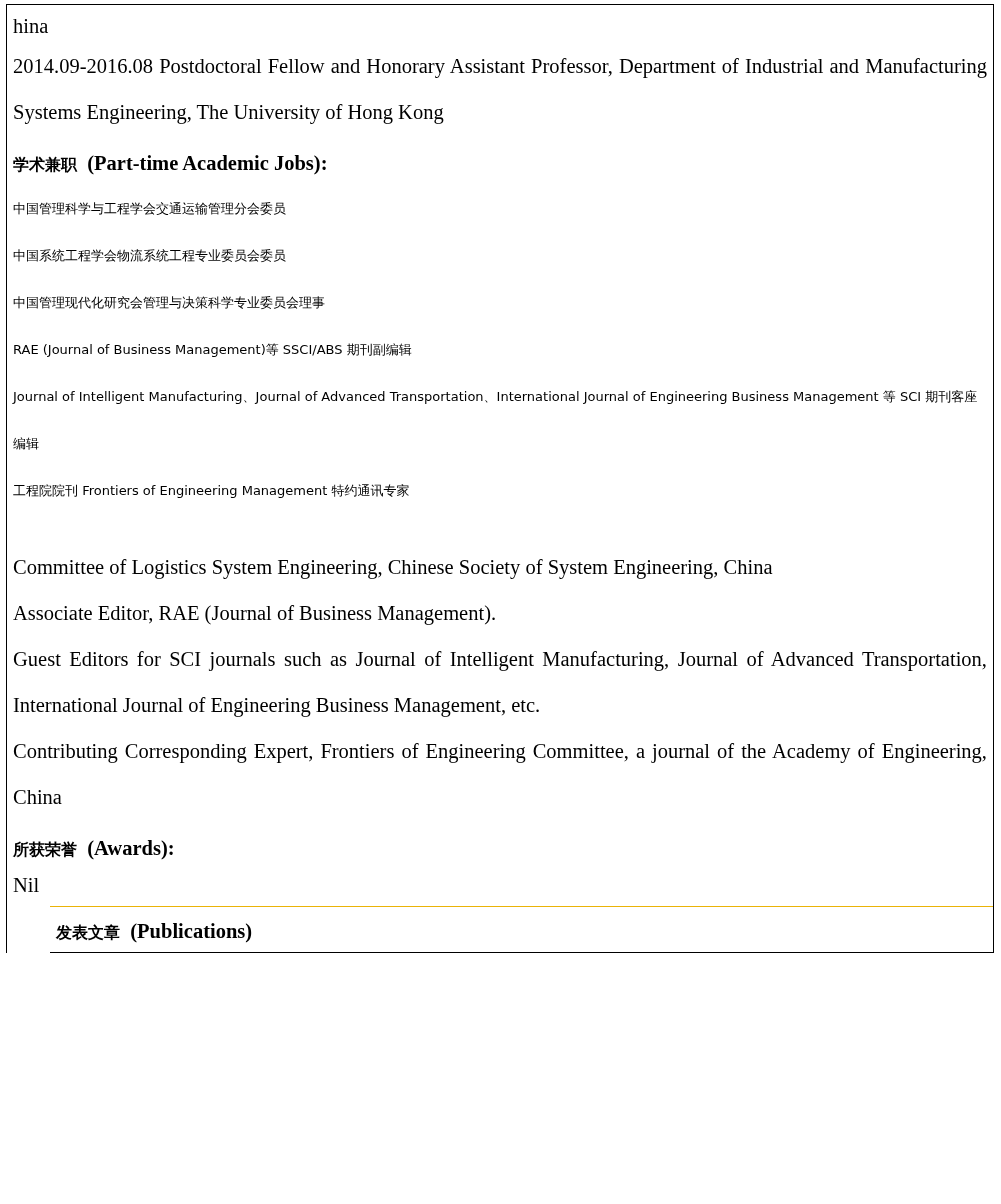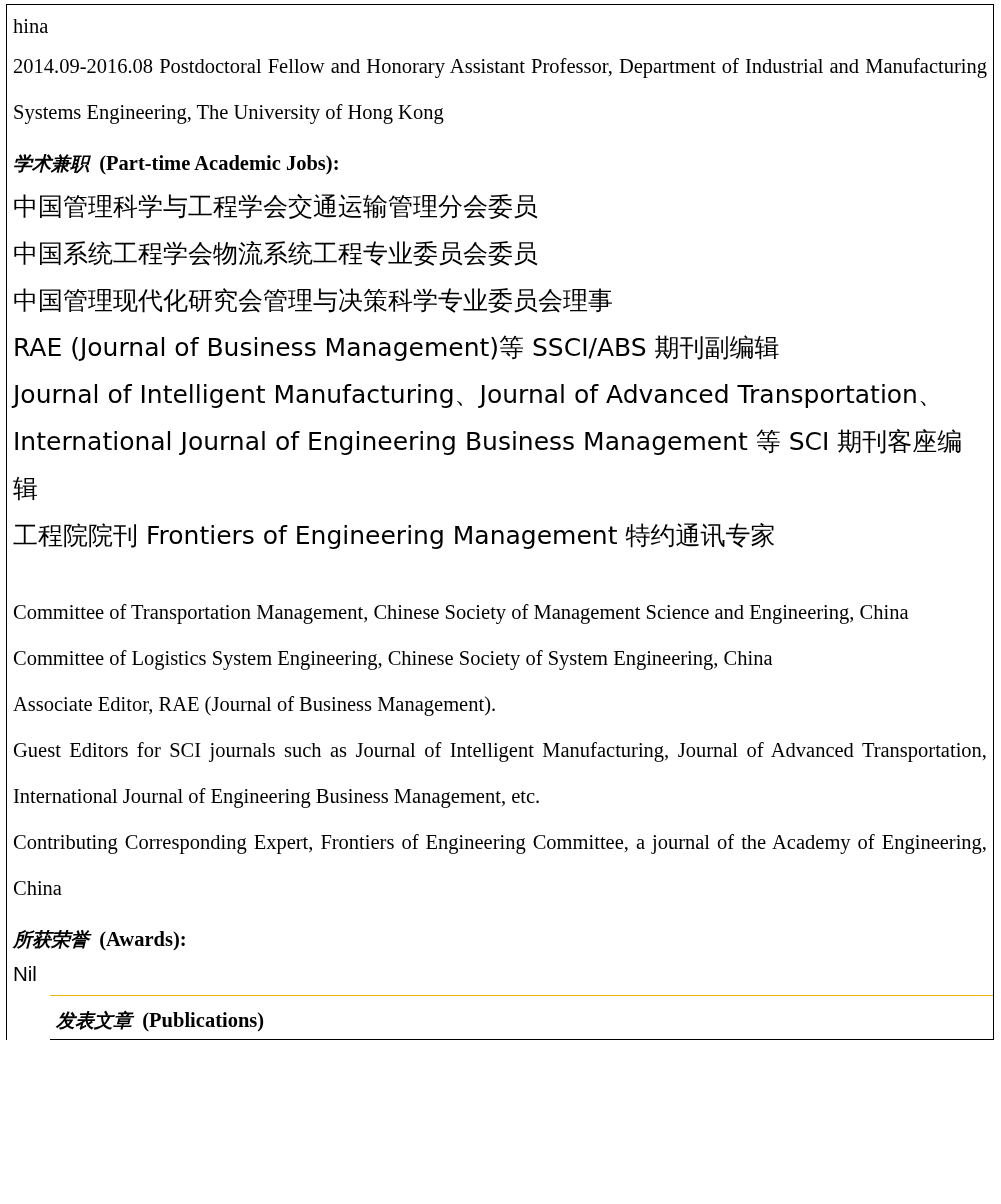--- a/index.html
+++ b/index.html
@@ -45,39 +45,38 @@
     text-align-last: left;
     text-justify: inter-word;
   }
   .para-serif {
     font-family: "Liberation Serif", serif;
     font-size: 20.5px;
     line-height: 46px;
   }
   .para-cjk {
     font-family: "DejaVu Sans", sans-serif;
-    font-size: 25px;
+    font-size: 13px;
     line-height: 47px;
   }
   .heading {
     font-family: "Liberation Serif", serif;
     font-weight: bold;
     font-size: 20.5px;
     line-height: 40px;
   }
   .heading .cjk {
     font-family: "DejaVu Sans", sans-serif;
-    font-size: 19px;
+    font-size: 16px;
     font-weight: bold;
-    font-style: italic;
   }
   .spacer-sm { height: 8px; }
   .spacer-md { height: 30px; }
   .nil {
-    font-family: Liberation Sans, sans-serif;
+    font-family: Liberation Serif, serif;
     font-size: 20.5px;
     line-height: 30px;
   }
   .pub-row {
     border-top: 1px solid #eab308;
     border-bottom: 1px solid #000;
     padding: 9px 6px 4px 6px;
     box-sizing: border-box;
     margin-left: 43px;
   }
@@ -107,21 +106,20 @@
 
       <p class="para-cjk">中国管理科学与工程学会交通运输管理分会委员</p>
       <p class="para-cjk">中国系统工程学会物流系统工程专业委员会委员</p>
       <p class="para-cjk">中国管理现代化研究会管理与决策科学专业委员会理事</p>
       <p class="para-cjk">RAE (Journal of Business Management)等 SSCI/ABS 期刊副编辑</p>
       <p class="para-cjk">Journal of Intelligent Manufacturing、Journal of Advanced Transportation、International Journal of Engineering Business Management 等 SCI 期刊客座编辑</p>
       <p class="para-cjk">工程院院刊 Frontiers of Engineering Management 特约通讯专家</p>
 
       <div class="spacer-md"></div>
 
-      <p class="para-serif just">Committee of Transportation Management, Chinese Society of Management Science and Engineering, China</p>
       <p class="para-serif just">Committee of Logistics System Engineering, Chinese Society of System Engineering, China</p>
       <p class="para-serif just">Associate Editor, RAE (Journal of Business Management).</p>
       <p class="para-serif just">Guest Editors for SCI journals such as Journal of Intelligent Manufacturing, Journal of Advanced Transportation, International Journal of Engineering Business Management, etc.</p>
       <p class="para-serif just">Contributing Corresponding Expert, Frontiers of Engineering Committee, a journal of the Academy of Engineering, China</p>
 
       <div class="spacer-sm"></div>
 
       <p class="heading"><span class="cjk">所获荣誉</span>&nbsp; <span>(Awards):</span></p>
 
       <p class="nil">Nil</p>

